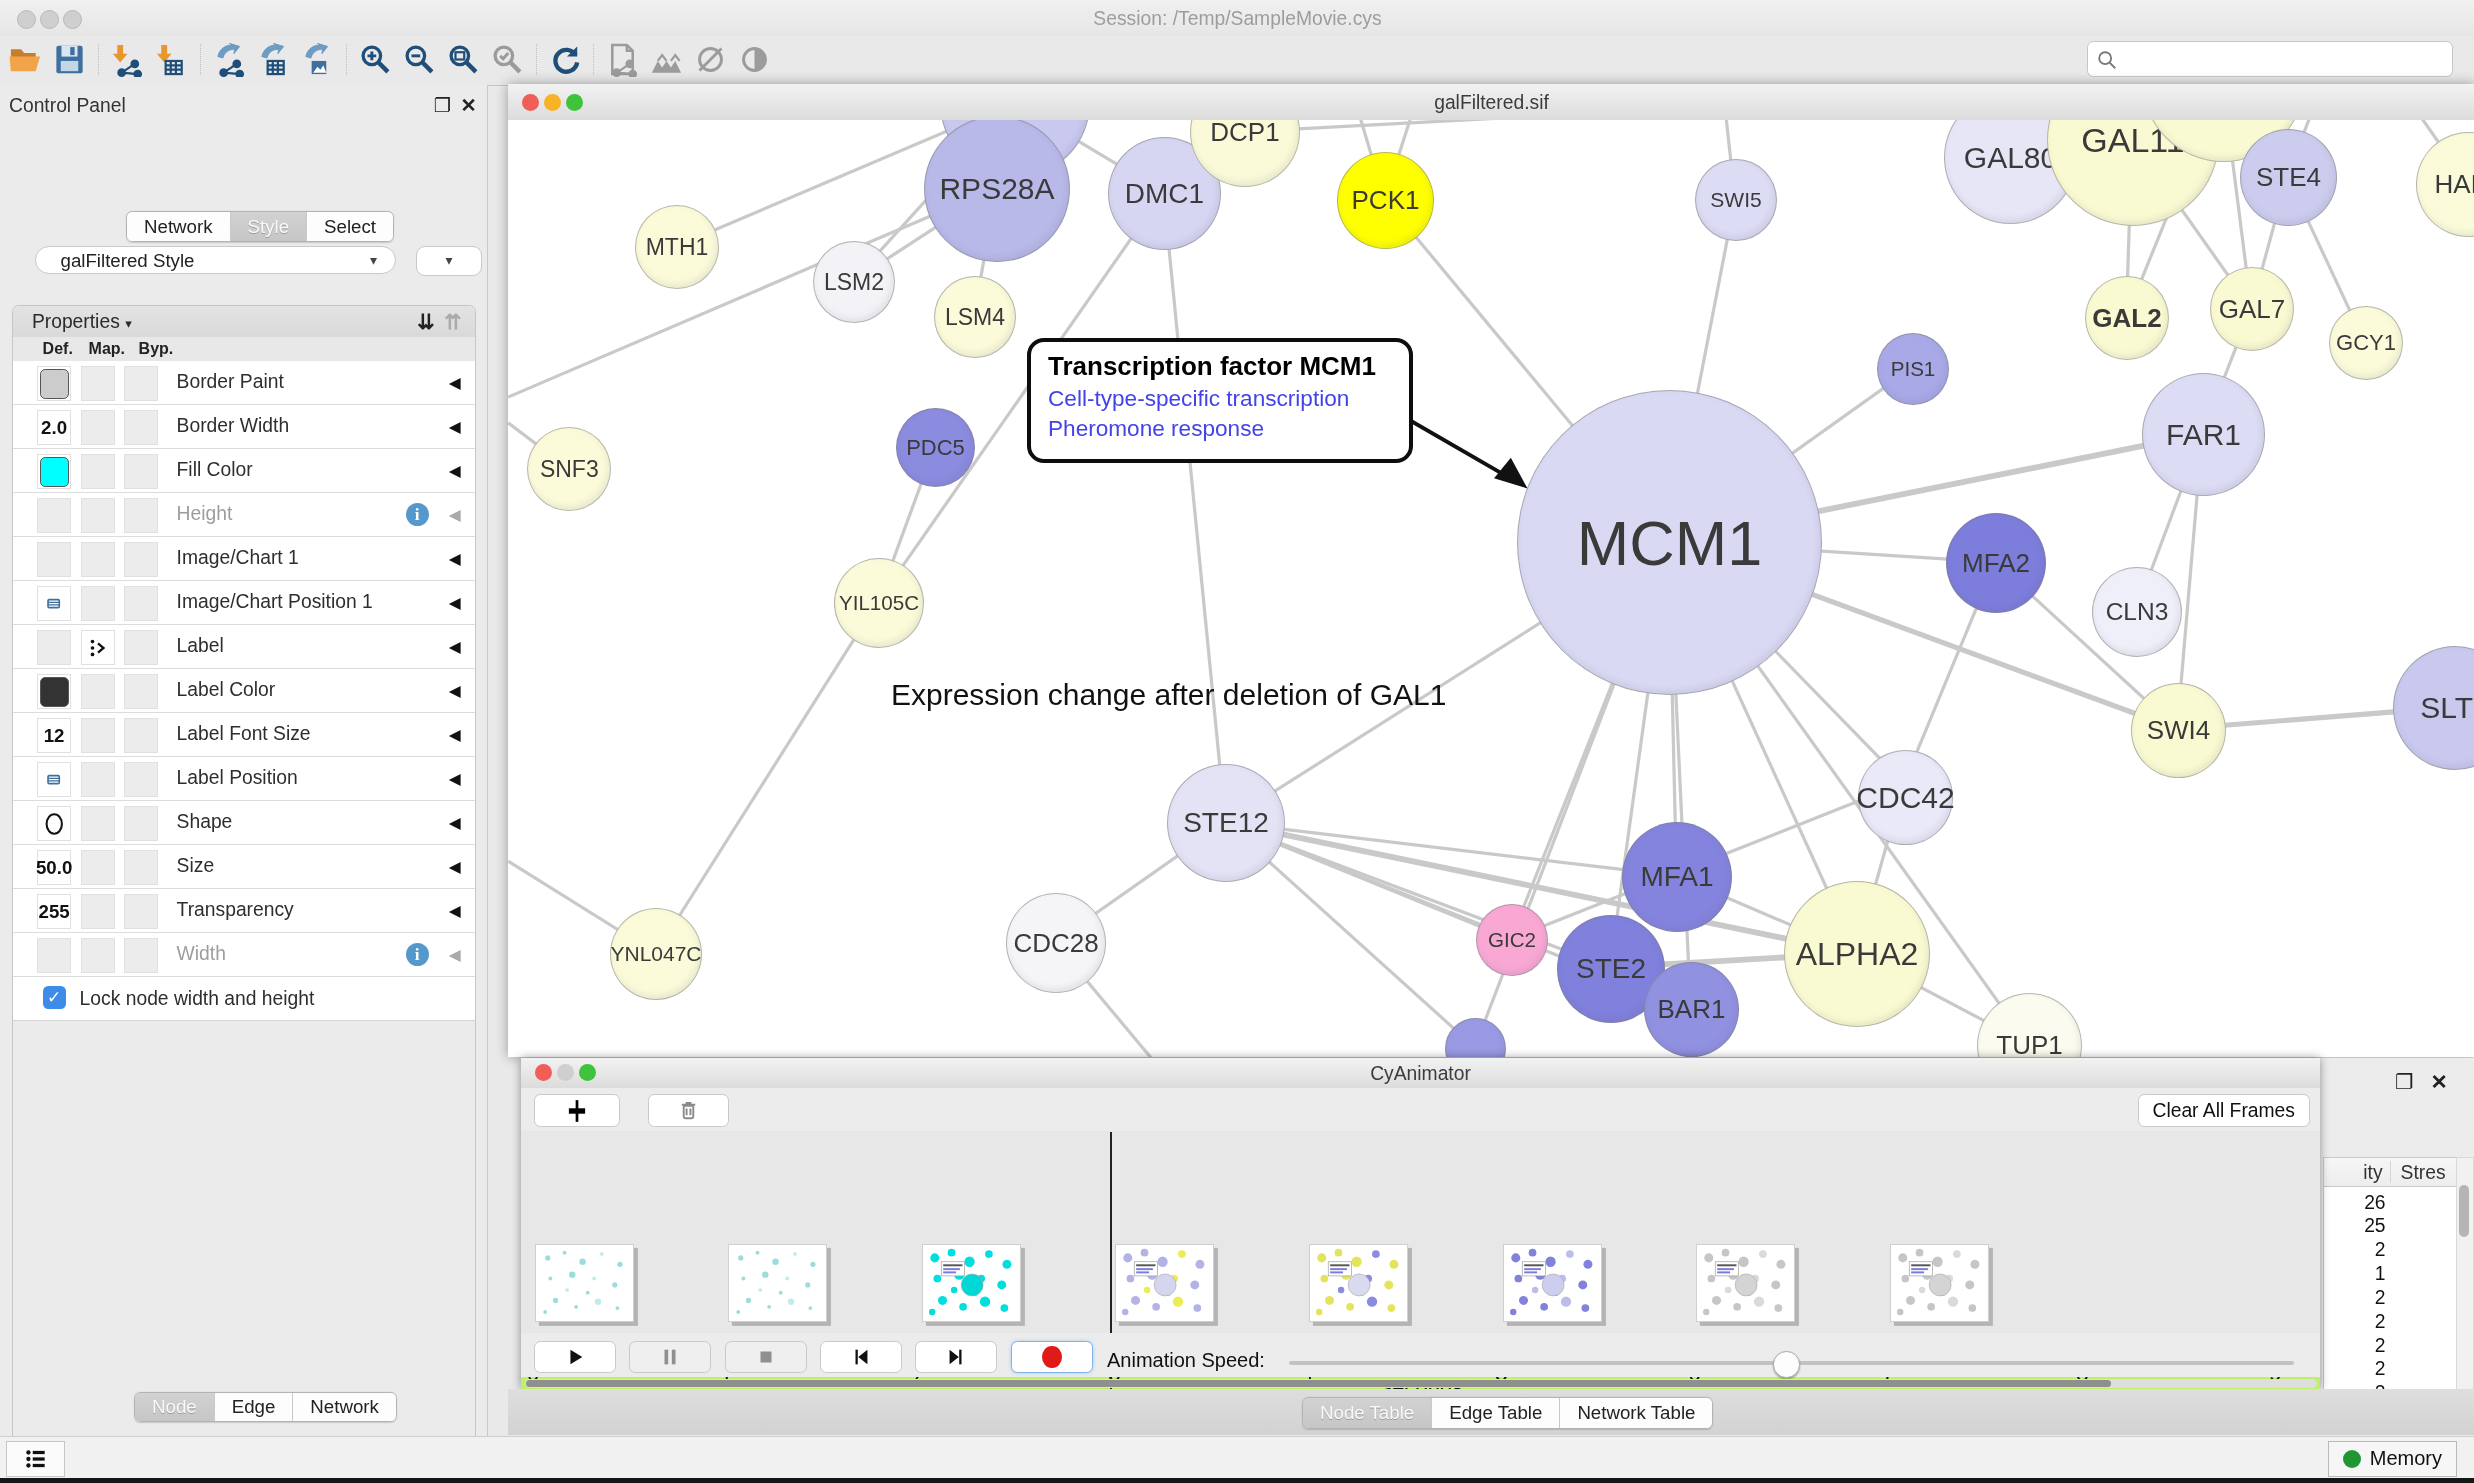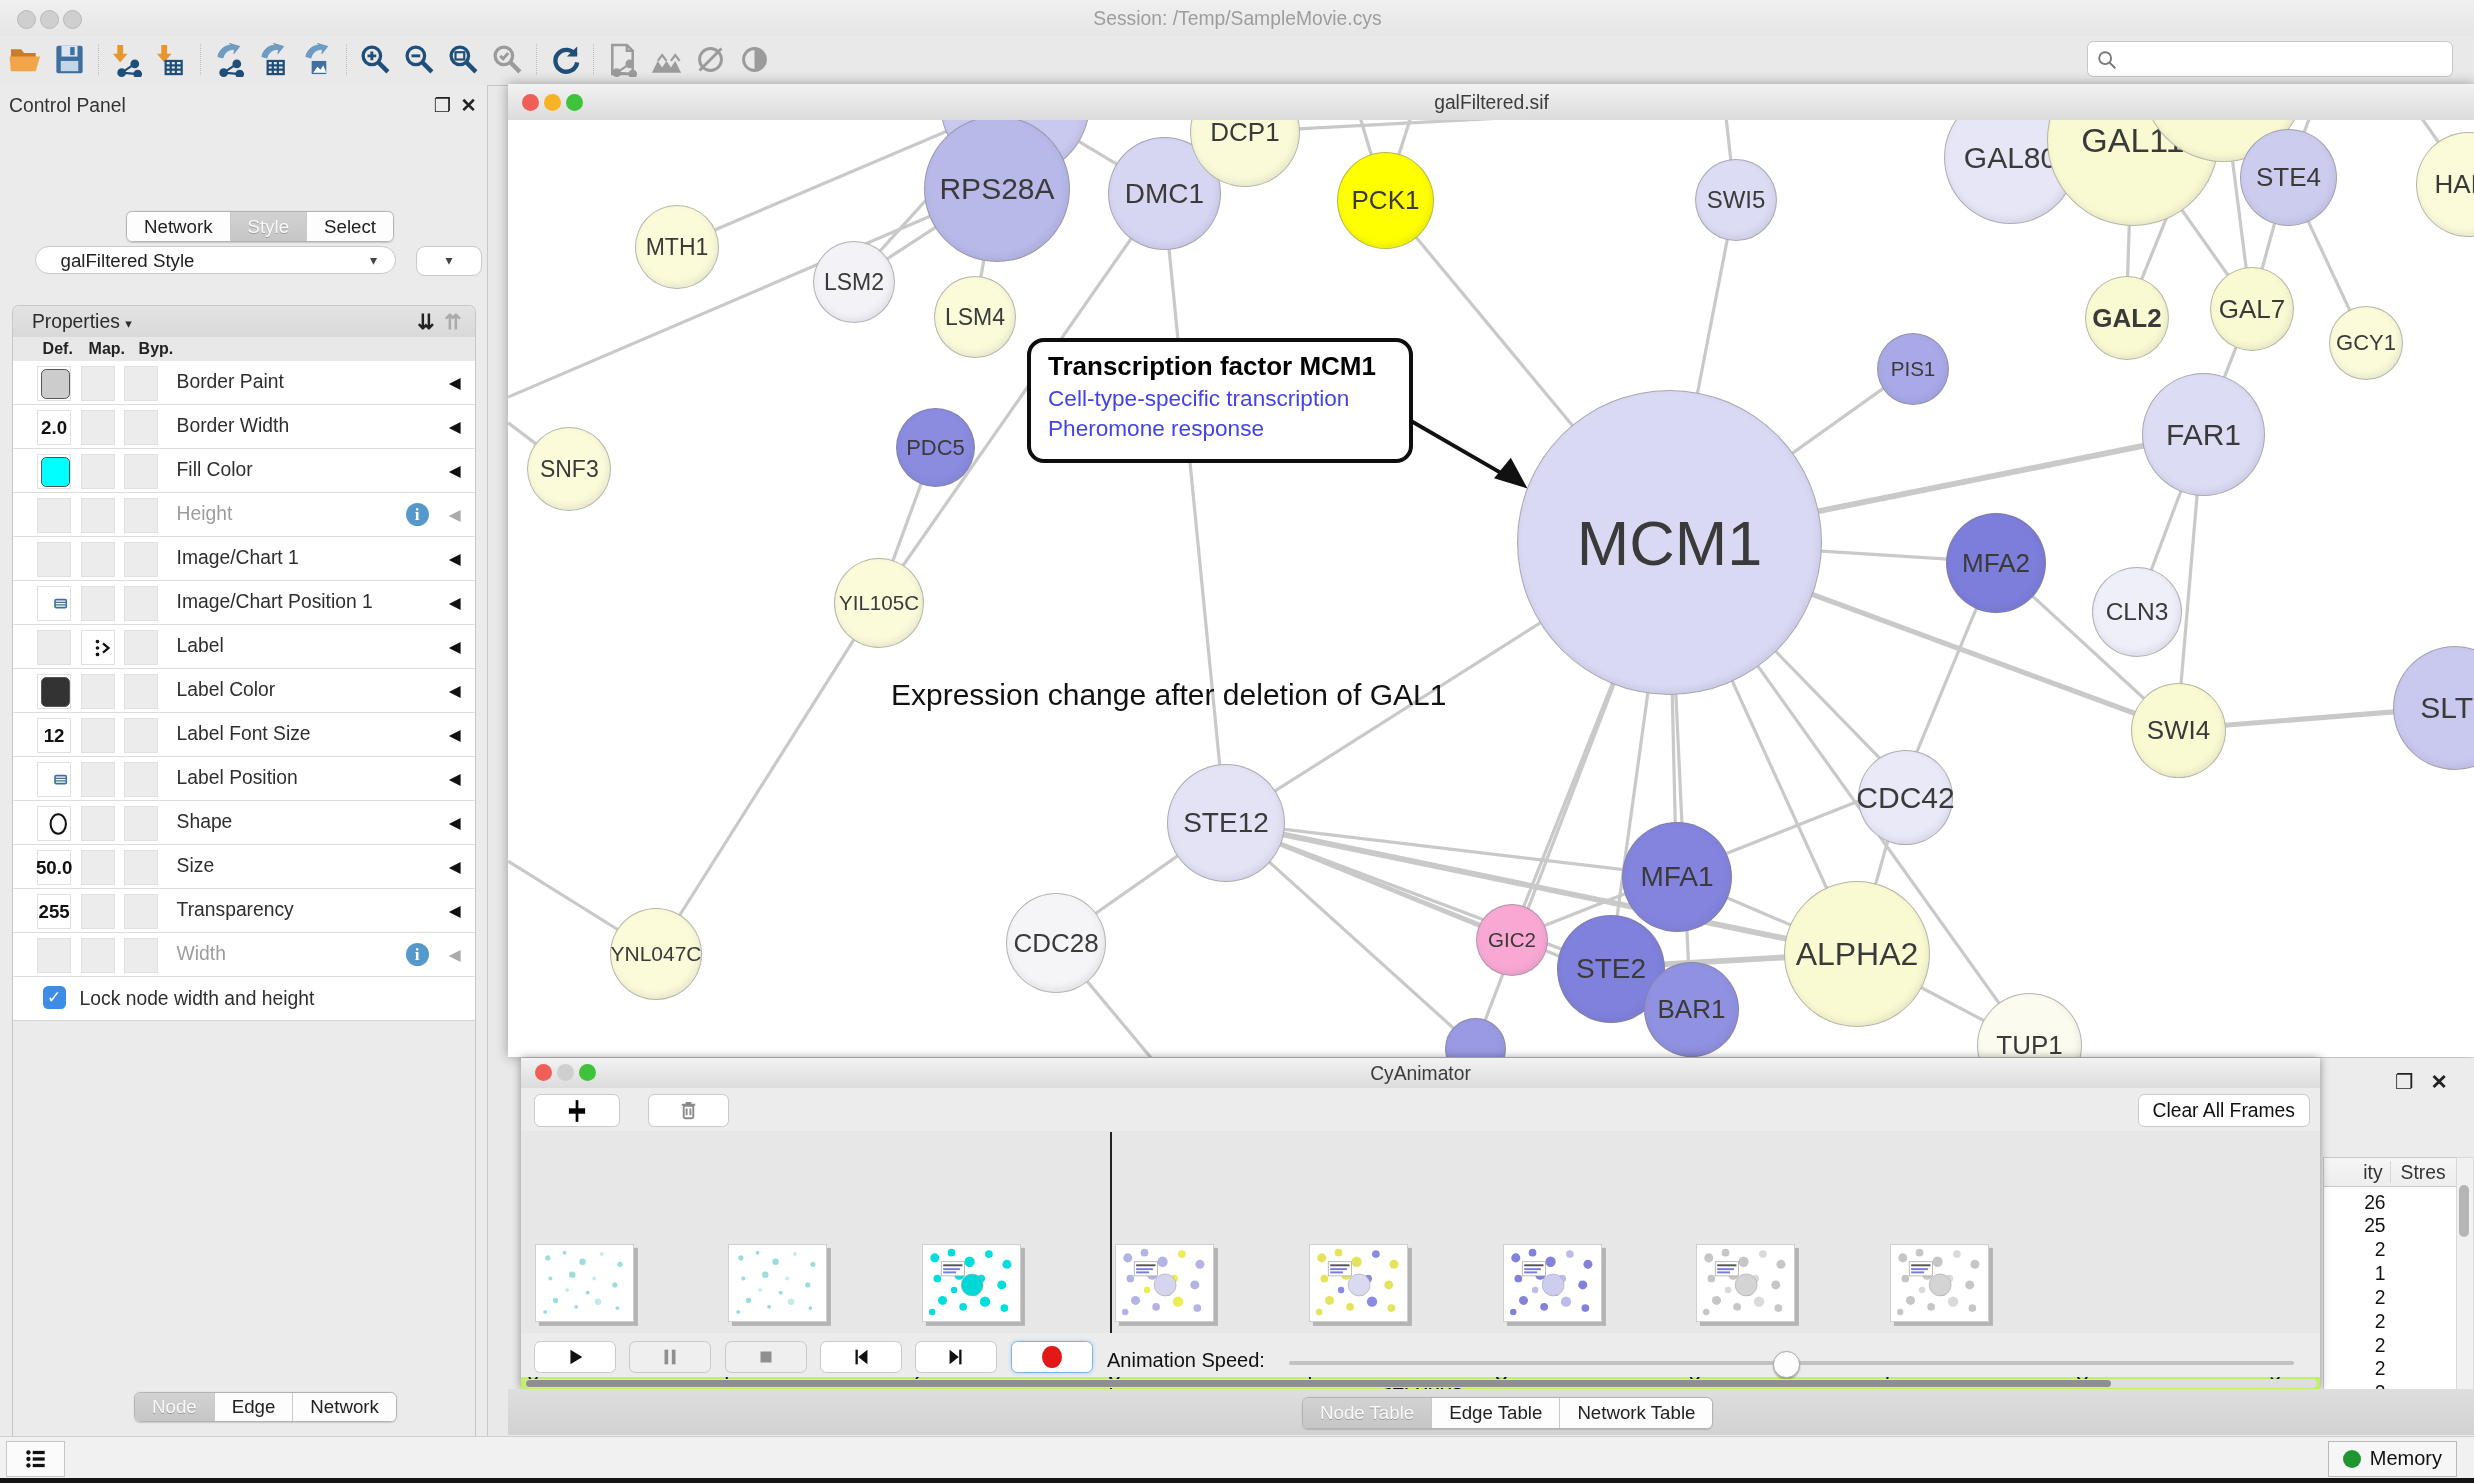--- a/index.html
+++ b/index.html
@@ -31,21 +31,21 @@
   #style-select{left:35px;top:161px;width:361px;height:28px;background:#fff;border:1.3px solid #c9c9c9;border-radius:14px;font-size:18.7px;line-height:27px;padding-left:24.5px;box-sizing:border-box;color:#222;}
   #style-select .arr{position:absolute;right:18px;top:0;font-size:14px;color:#444;}
   #style-menu-btn{left:416px;top:161px;width:64px;height:28px;background:#fff;border:1.3px solid #c9c9c9;border-radius:9px;text-align:center;font-size:14px;line-height:27px;color:#444;}
   #props-box{left:11.6px;top:220px;width:464px;height:1162px;background:#ebebeb;border:1.3px solid #c6c6c6;border-radius:6.4px;box-sizing:border-box;overflow:hidden;}
   #props-header{left:0;top:0;width:100%;height:31px;background:linear-gradient(#e3e3e3,#d9d9d9);border-bottom:0.6px solid #c2c2c2;}
   #props-header .t{position:absolute;left:19.3px;top:5.2px;font-size:19.3px;color:#2b2b2b;}
   #props-header .chev{position:absolute;top:3.9px;font-size:20.6px;font-weight:bold;}
   #props-colhead{left:0;top:31px;width:100%;height:24.5px;background:#e8e8e8;font-weight:bold;font-size:16px;color:#222;}
   #props-rows{left:0;top:55px;width:100%;background:#fff;}
   .prow{position:relative;height:43px;border-bottom:0.6px solid #dcdcdc;background:#fff;}
-  .pcell{position:absolute;top:5.2px;width:32px;height:33px;background:#ececec;border:0.6px solid #e0e0e0;display:flex;align-items:center;justify-content:flex-end;}
+  .pcell{position:absolute;top:5.2px;width:32px;height:33px;background:#ececec;border:0.6px solid #e0e0e0;display:flex;align-items:center;justify-content:center;}
   .pcell.c0{left:24.5px;} .pcell.c1{left:68px;} .pcell.c2{left:111px;}
   .pswatch{width:27px;height:28px;border-radius:5.2px;border:1.3px solid #555;}
   .pdeftext{font-weight:bold;font-size:18.7px;color:#111;background:#fff;width:100%;height:100%;display:flex;align-items:center;justify-content:center;}
   .plabel{position:absolute;left:164px;top:10.3px;font-size:19.3px;color:#2e2e2e;}
   .plabel.dis{color:#9d9d9d;}
   .parrow{position:absolute;right:14px;top:13px;font-size:15.5px;color:#111;}
   .parrow.dis{color:#aaa;}
   .pinfo{position:absolute;right:46px;top:9.7px;width:23px;height:23px;border-radius:50%;background:#5599cc;color:#fff;font-weight:bold;font-size:17px;text-align:center;line-height:23px;font-family:"Liberation Serif",serif;}
   #lockrow{left:0;width:100%;height:43px;background:#fff;border-bottom:1.3px solid #d5d5d5;}
   #lockbox{position:absolute;left:30px;top:9px;width:23px;height:23px;border-radius:5.2px;background:#3d8de8;color:#fff;font-size:17px;text-align:center;line-height:23px;}
@@ -465,21 +465,21 @@
           </div>
           <div class="node" style="left: 600px; top: 17px; width: 111px; height: 111px; background: rgb(214, 214, 243); font-size: 28px;">
             <span>DMC1</span>
           </div>
           <div class="node" style="left: 682px; top: -43px; width: 108px; height: 108px; background: rgb(250, 250, 216); font-size: 26px;">
             <span>DCP1</span>
           </div>
           <div class="node" style="left: 829px; top: 32px; width: 95px; height: 95px; background: rgb(255, 255, 0); font-size: 26px;">
             <span>PCK1</span>
           </div>
-          <div class="node" style="left: 1187px; top: 39px; width: 80px; height: 80px; background: rgb(220, 220, 244); font-size: 24px;">
+          <div class="node" style="left: 1187px; top: 39px; width: 80px; height: 80px; background: rgb(220, 220, 244); font-size: 21px;">
             <span>SWI5</span>
           </div>
           <div class="node" style="left: 1436px; top: -29px; width: 131px; height: 131px; background: rgb(230, 230, 246); font-size: 30px;">
             <span>GAL80</span>
           </div>
           <div class="node" style="left: 1539px; top: -66px; width: 170px; height: 170px; background: rgb(250, 250, 210); font-size: 34px;">
             <span>GAL11</span>
           </div>
           <div class="node" style="left: 1634px; top: -121px; width: 161px; height: 161px; background: rgb(250, 250, 210); font-size: 26px;"></div>
           <div class="node" style="left: 1732px; top: 9px; width: 95px; height: 95px; background: rgb(204, 204, 238); font-size: 26px;">

